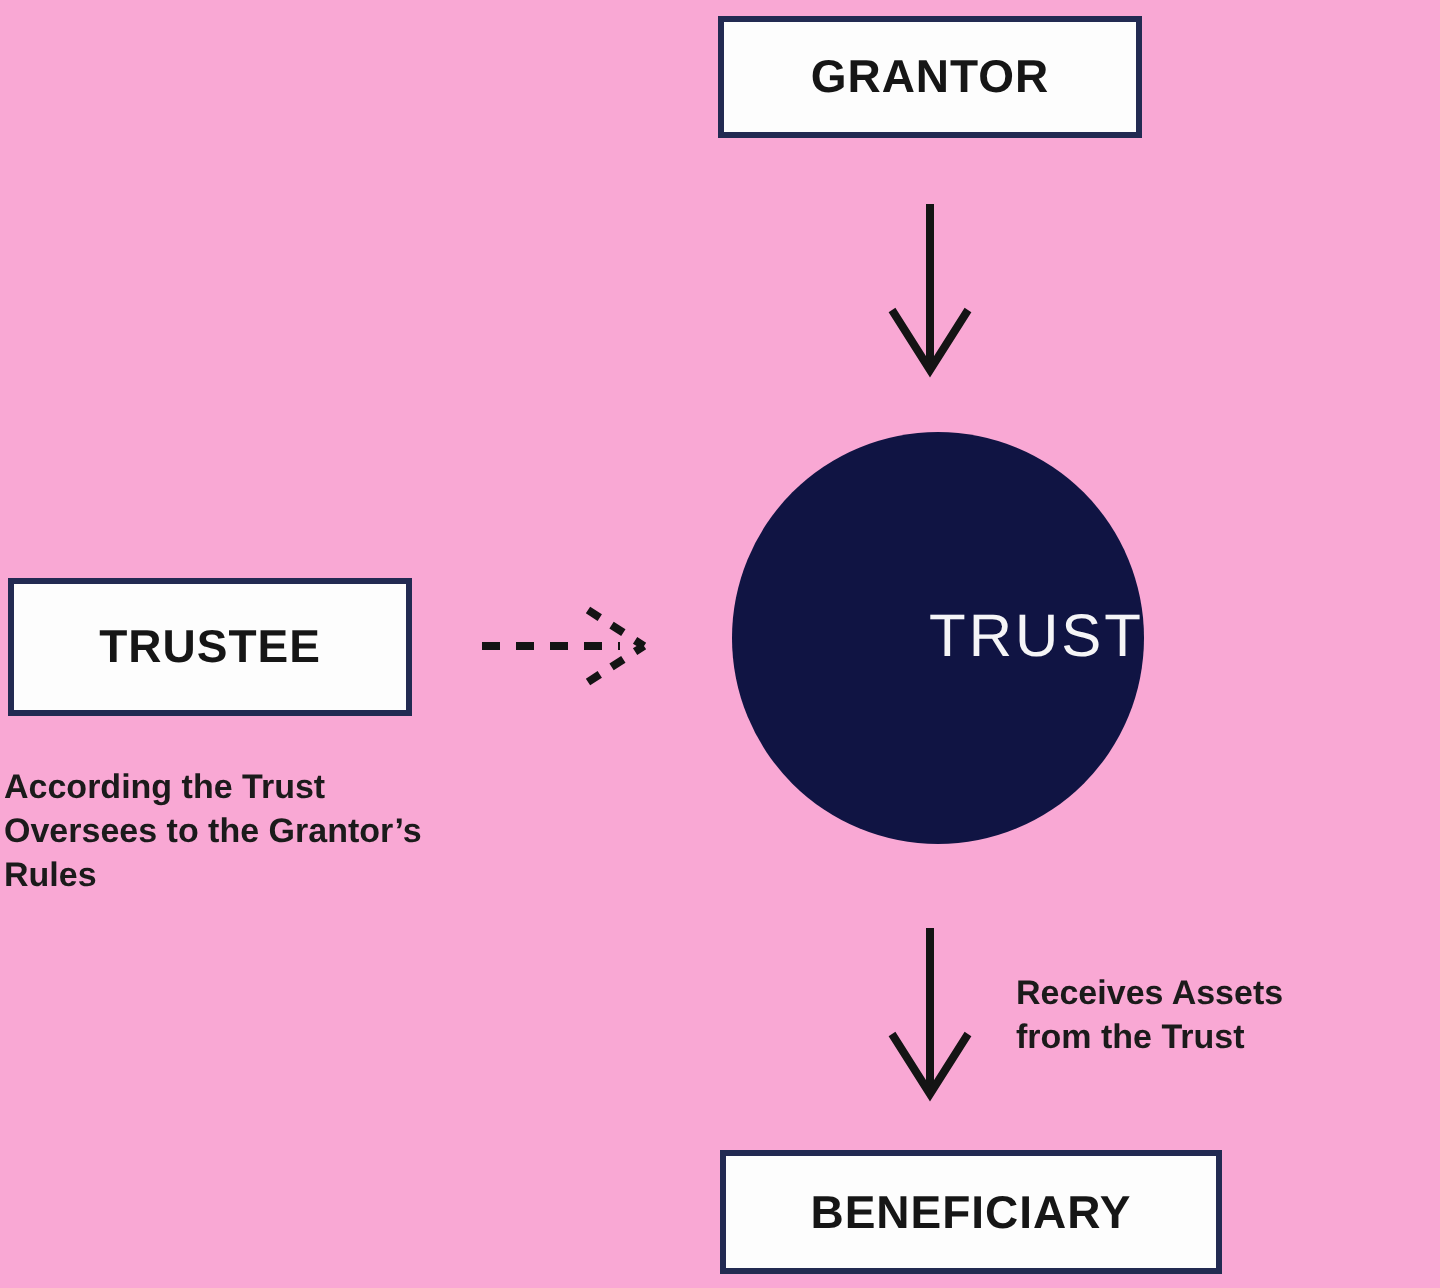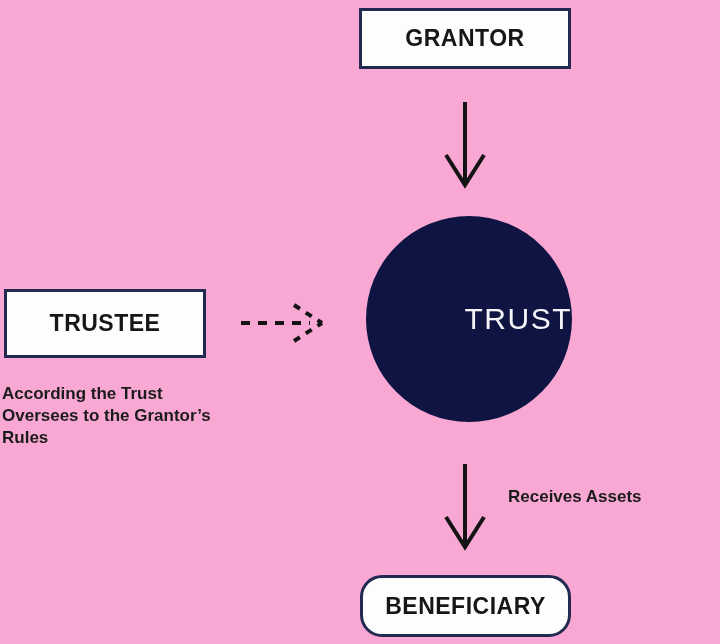--- a/index.html
+++ b/index.html
@@ -17,21 +17,21 @@
     border:3px solid #222a52;
     background:#fdfdfd;
     display:flex;align-items:center;justify-content:center;
     font-weight:bold;
     font-size:23px;
     letter-spacing:0.5px;
     color:#161616;
   }
   .box-grantor{left:359px;top:8px;width:212px;height:61px;}
   .box-trustee{left:4px;top:289px;width:202px;height:69px;justify-content:center;}
-  .box-beneficiary{left:360px;top:575px;width:211px;height:62px;border-radius:22px;}
+  .box-beneficiary{left:360px;top:575px;width:251px;height:62px;}
   .trust-circle{
     position:absolute;
     left:366px;top:216px;
     width:206px;height:206px;
     border-radius:50%;
     background:#101443;
     display:flex;align-items:center;justify-content:flex-end;
     color:#f5f5f7;
     font-size:30px;
     font-weight:500;
@@ -87,19 +87,20 @@
     <div>Oversees to the Grantor’s</div>
     <div>Rules</div>
   </div>
 
   <svg class="arrow-svg arrow-down-2" width="44" height="90" viewBox="0 0 44 90">
     <line x1="22" y1="3" x2="22" y2="83" stroke="#141414" stroke-width="4"></line>
     <polyline points="3,56 22,86 41,56" fill="none" stroke="#141414" stroke-width="4"></polyline>
   </svg>
   <div class="edge-label label-receives">
     <div>Receives Assets</div>
+    <div>from the Trust</div>
   </div>
 
   <div class="node-box box-beneficiary">
     <span>BENEFICIARY</span>
   </div>
 
 </div>
 
 </body></html>

